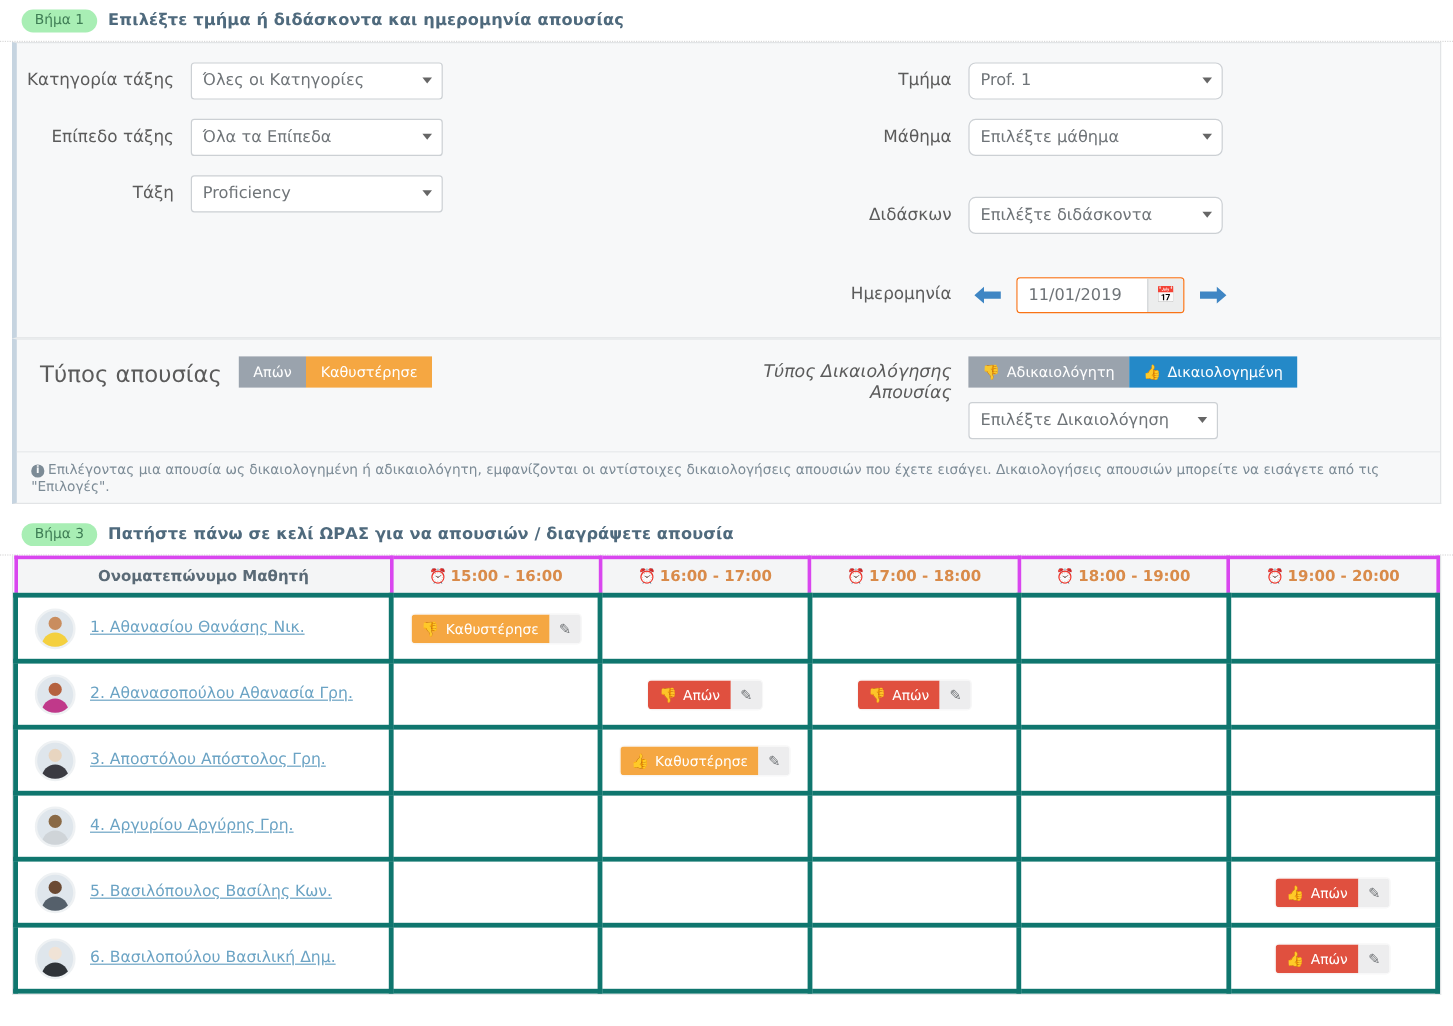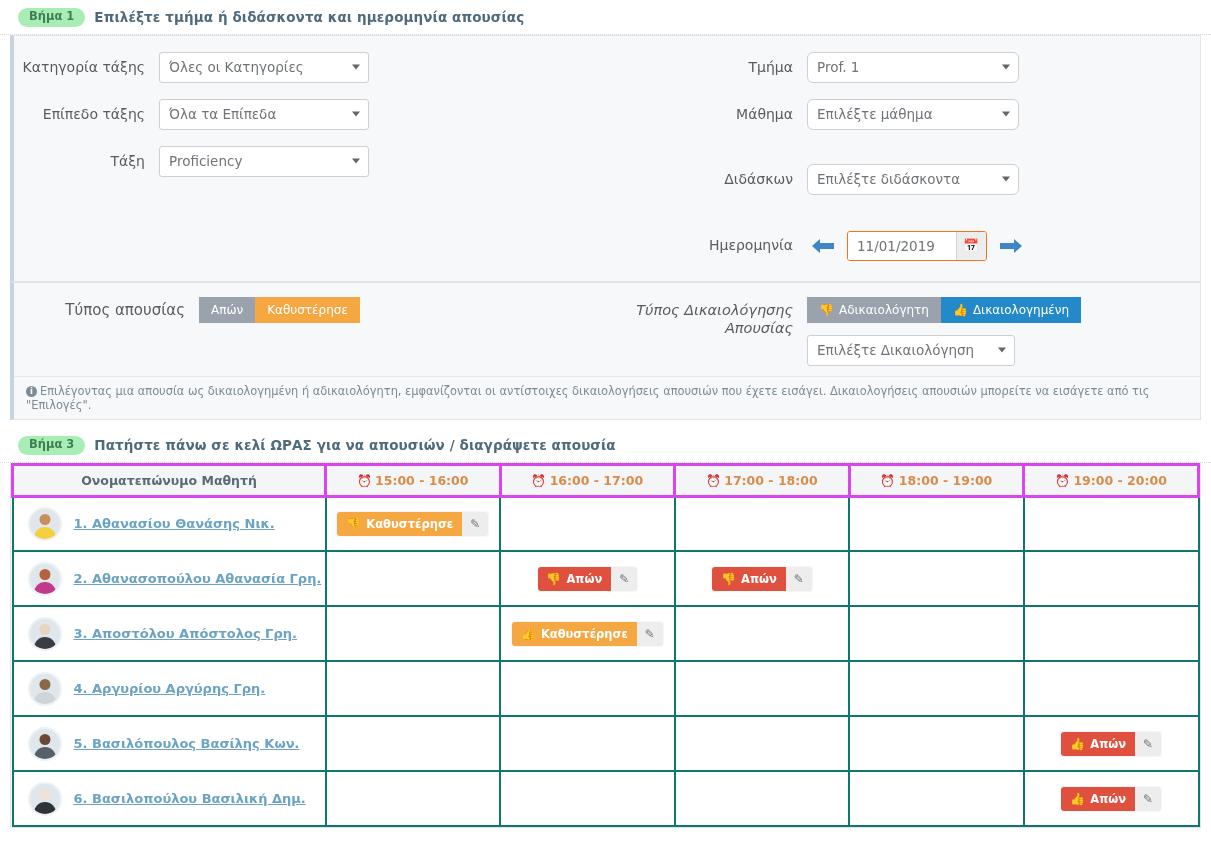--- a/index.html
+++ b/index.html
@@ -17,21 +17,21 @@
   
   .step-head {
     display: flex; align-items: center; gap: 9px;
     padding: 8px 0 7px 18px;
     border-bottom: 1px dotted #d9d9d9;
   }
   .step-pill {
     background: #a8eeb4;
     color: #3f7d55;
     font-size: 11.5px;
-    font-weight: bold;
+    font-weight: normal;
     padding: 2px 11px 3px;
     border-radius: 11px;
     line-height: 1.2;
     white-space: nowrap;
   }
   .step-title {
     color: #4f6a7d;
     font-weight: bold;
     font-size: 13.5px;
     letter-spacing: .1px;
@@ -150,25 +150,24 @@
     border: 3px solid #d946ef;
     height: 32px;
     font-size: 12.5px;
     font-weight: bold;
   }
   table.att th.name-h { color: #5a6a76; width: 313px; }
   table.att th.slot-h { color: #d98b4a; }
   .clockico { margin-right: 3px; font-size: 12px; }
 
   table.att td {
-    border: 2px solid #0f766e;
+    border: 4px solid #0f766e;
     height: 55px;
     vertical-align: middle;
     background: #fff;
-    font-weight: bold;
   }
   td.namecell {
     background: #f5f6f7;
     padding-left: 14px;
   }
   .stu { display: flex; align-items: center; gap: 12px; }
   .av {
     width: 34px; height: 34px; border-radius: 50%;
     border: 2px solid #eef1f3;
     background: #dfe6ec;
@@ -291,21 +290,21 @@
 
         </div>
       </div>
     </div>
   </div>
 
 
   <div class="panel2">
     <div class="p2row">
       <div class="p2left">
-        <div class="flabel" style="font-size:15px">Τύπος απουσίας</div>
+        <div class="flabel" style="font-size:19px">Τύπος απουσίας</div>
         <div class="btngroup">
           <button class="tbtn gray">Απών</button>
           <button class="tbtn orange">Καθυστέρησε</button>
         </div>
       </div>
 
       <div class="p2right">
         <div class="flabel" style="font-size:14.5px">Τύπος Δικαιολόγησης Απουσίας</div>
         <div class="stack">
           <div class="btngroup">

